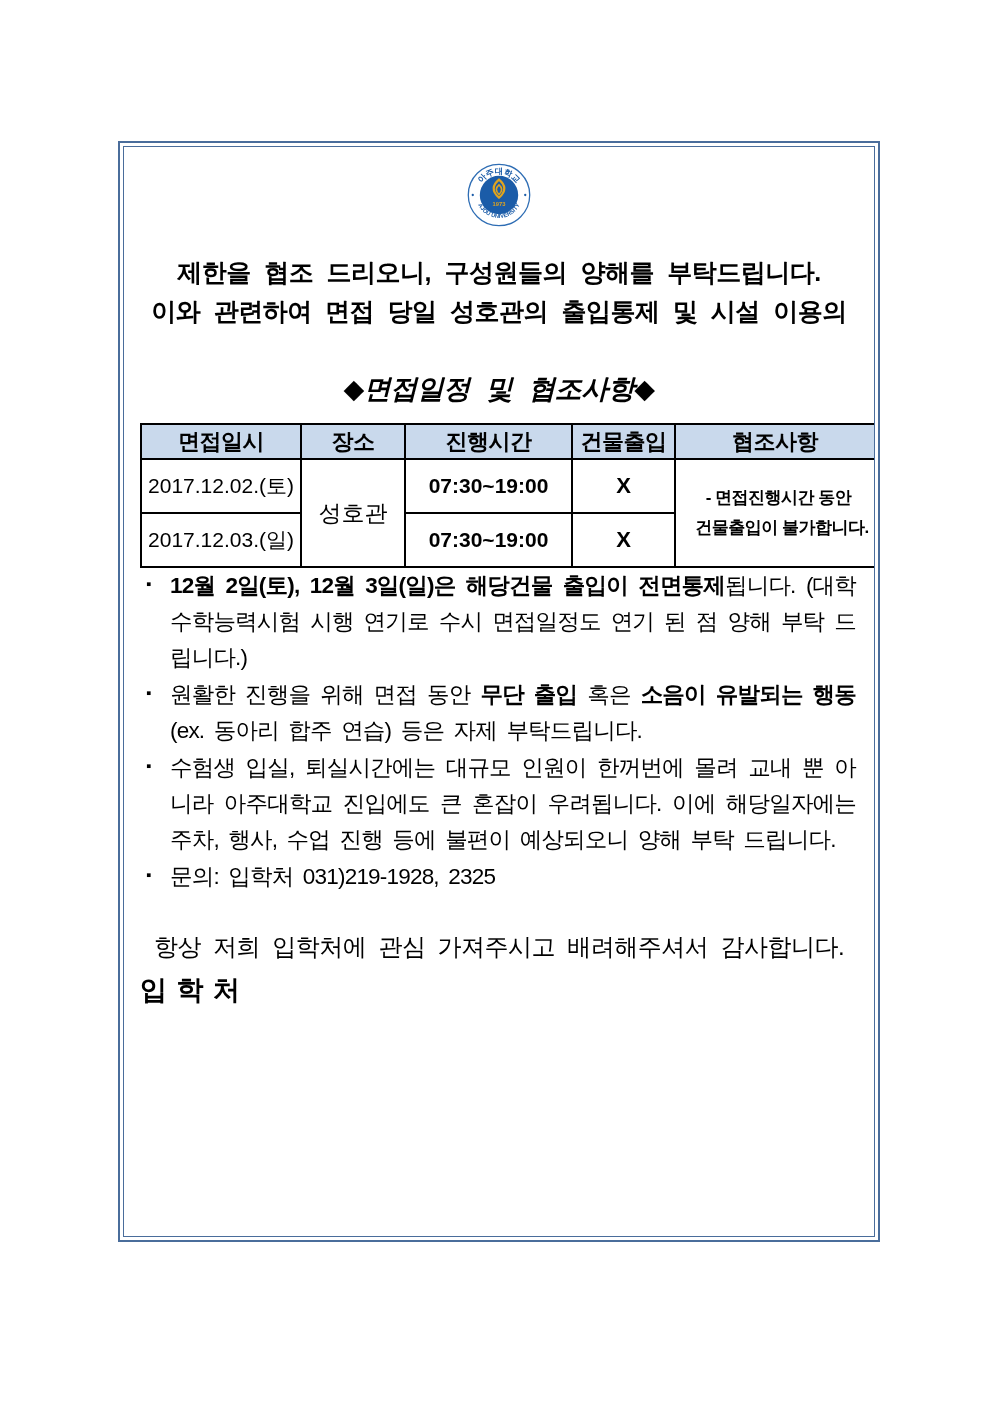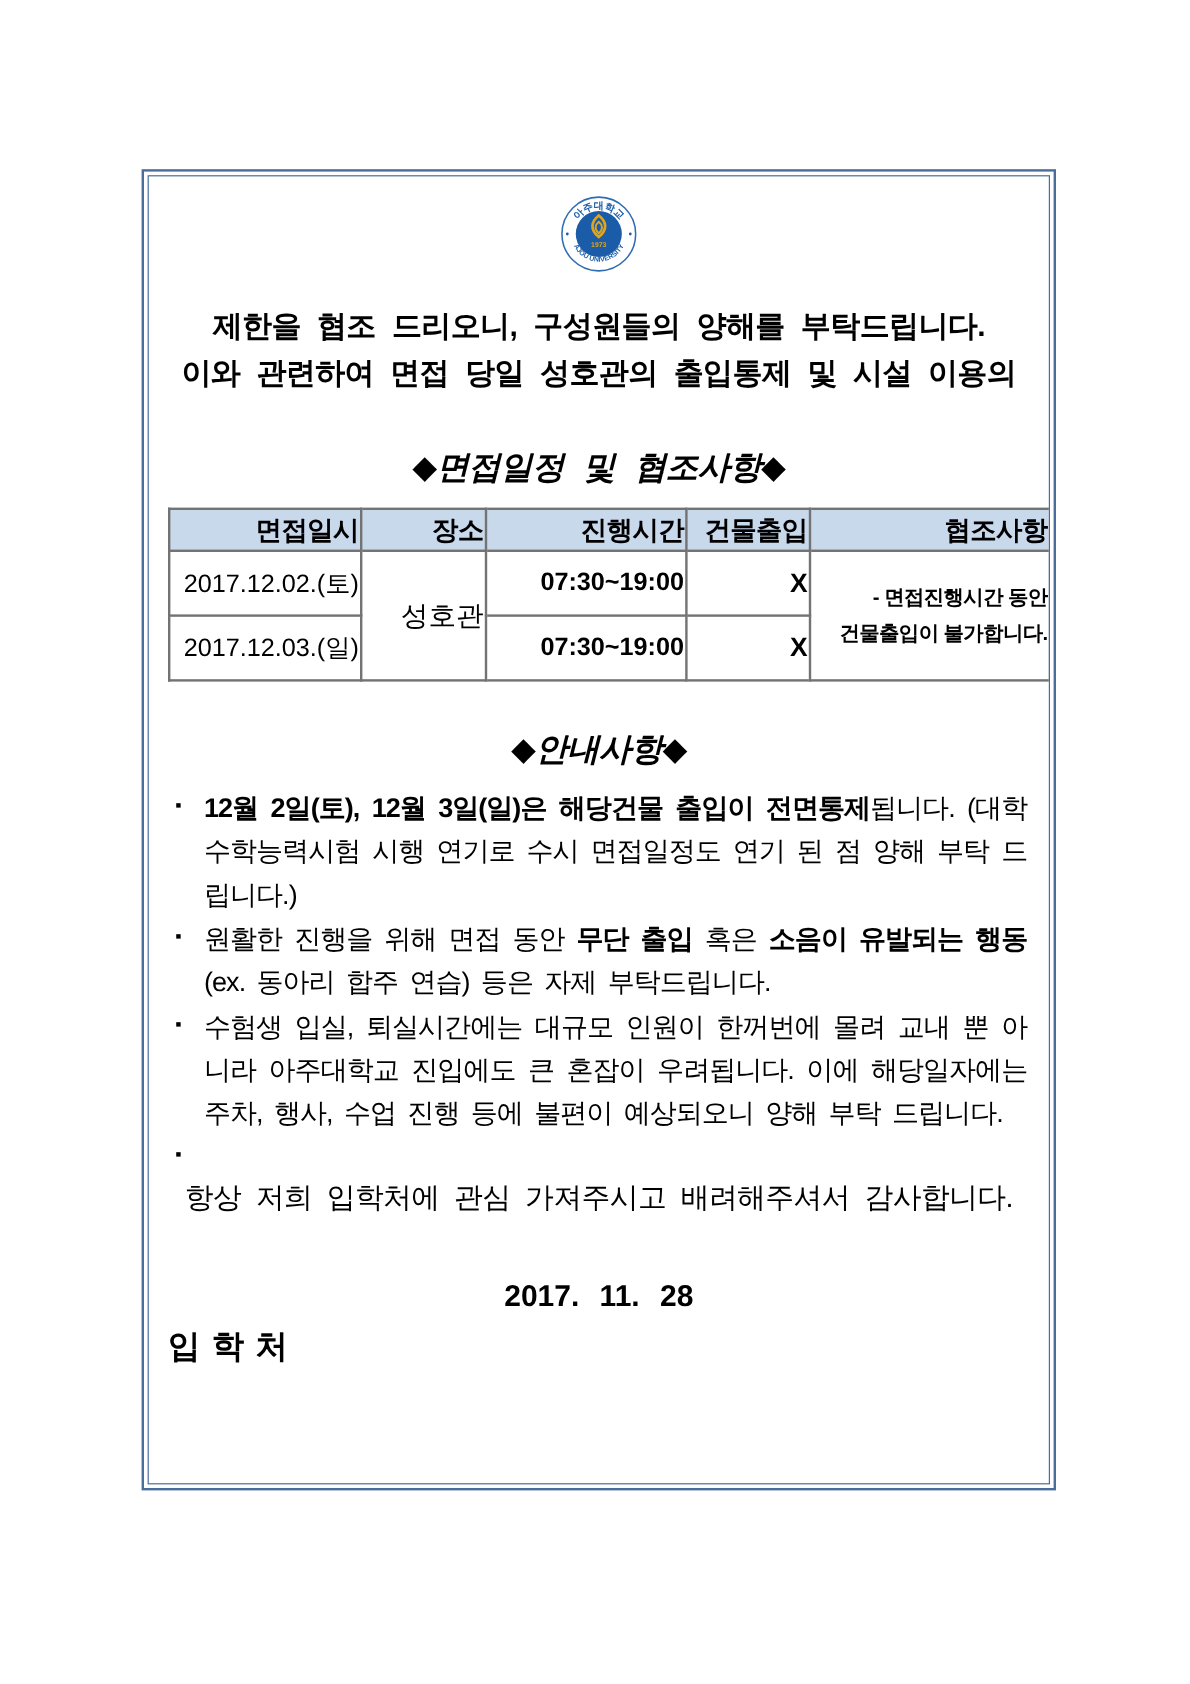--- a/index.html
+++ b/index.html
@@ -31,21 +31,21 @@
     text-align:center; font-weight:bold; font-size:27px;
     word-spacing:9px; letter-spacing:-0.5px;font-style:italic;
   }
   .schedule-title { margin-top:40px; margin-bottom:16px; }
   .notice-title   { margin-top:38px; margin-bottom:14px; }
 
   
   table.schedule {
     border-collapse:collapse; margin:0 auto; table-layout:fixed; width:734px;
   }
-  table.schedule th, table.schedule td { border:2px solid #737373; text-align:right; }
+  table.schedule th, table.schedule td { border:2px solid #000000; text-align:center; }
   table.schedule th {
     background:#c9d9ec; font-size:22px; font-weight:bold;
     height:31px; letter-spacing:-0.5px;
   }
   td.c-date { font-size:21px; font-weight:normal; height:50px; }
   td.c-place { font-size:23px; font-weight:normal; }
   td.c-time { font-size:21px; font-weight:bold; }
   td.c-access { font-size:22px; font-weight:bold; }
   td.c-note {
     font-size:17px; font-weight:bold; text-align:left;
@@ -143,37 +143,35 @@
             </td>
           </tr>
           <tr>
             <td class="c-date">2017.12.03.(일)</td>
             <td class="c-time">07:30~19:00</td>
             <td class="c-access">X</td>
           </tr>
         </tbody>
       </table>
 
-      <div class="section-title notice-title">◆안내사항◆</div>
 
       <ul class="bullets">
         <li>
           <span class="marker">▪</span><span><span class="b u">12월 2일(토), 12월 3일(일)</span><span class="b">은 해당건물 출입이 </span><span class="b u">전면통제</span><span>됩니다. (대학수학능력시험 시행 연기로 수시 면접일정도 연기 된 점 양해 부탁 드립니다.)</span></span>
         </li>
         <li>
           <span class="marker">▪</span><span><span>원활한 진행을 위해 면접 동안 </span><span class="b u">무단 출입</span><span> 혹은 </span><span class="b u">소음이 유발되는 행동</span><span>(ex. 동아리 합주 연습) 등은 자제 부탁드립니다.</span></span>
         </li>
         <li>
           <span class="marker">▪</span><span><span>수험생 입실, 퇴실시간에는 대규모 인원이 한꺼번에 몰려 교내 뿐 아니라 아주대학교 진입에도 큰 혼잡이 우려됩니다. 이에 해당일자에는 주차, 행사, 수업 진행 등에 불편이 예상되오니 양해 부탁 드립니다.</span></span>
         </li>
         <li>
-          <span class="marker">▪</span>
+          <span class="marker">▪</span><span><span>문의: 입학처 031)219-1928, 2325</span></span>
         </li>
       </ul>
 
       <div class="closing">항상 저희 입학처에 관심 가져주시고 배려해주셔서 감사합니다.</div>
 
-      <div class="doc-date">2017. 11. 28</div>
       <div class="signature">입 학 처</div>
 
     </div>
   </div>
 </div>
 
 </body></html>

